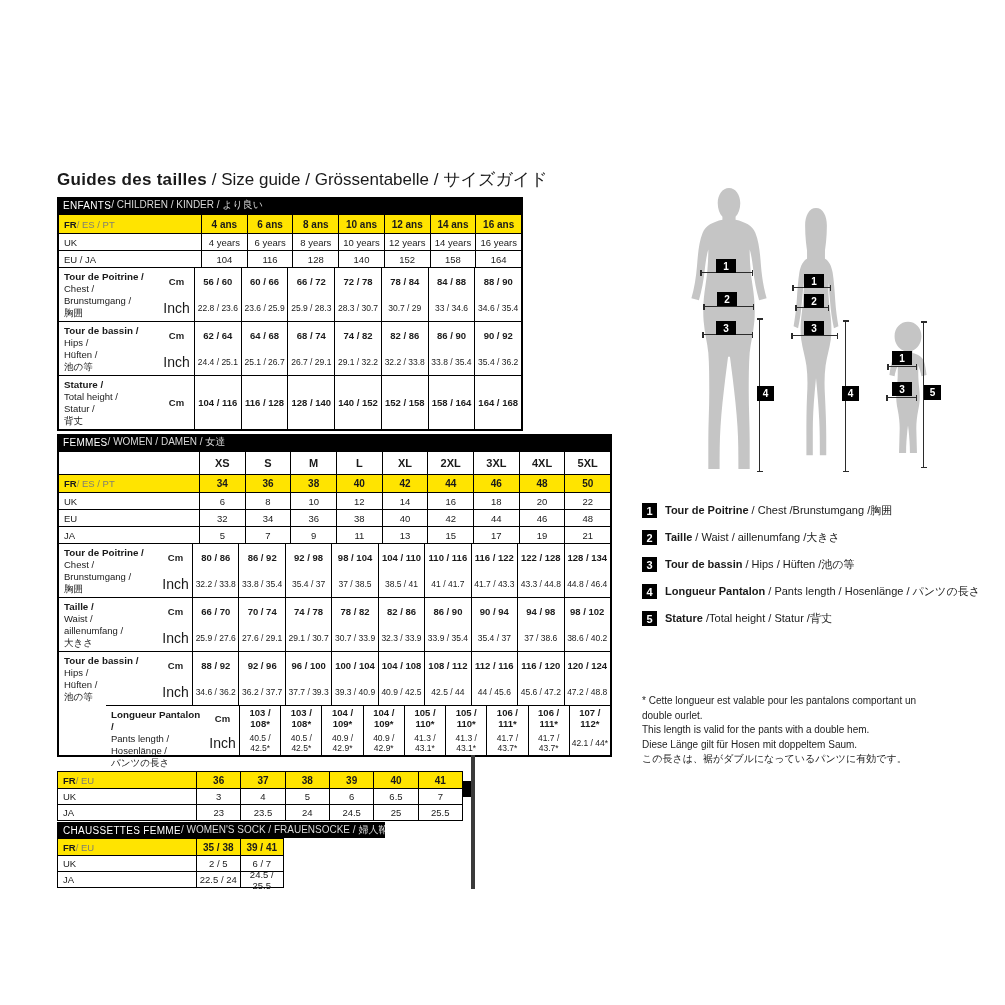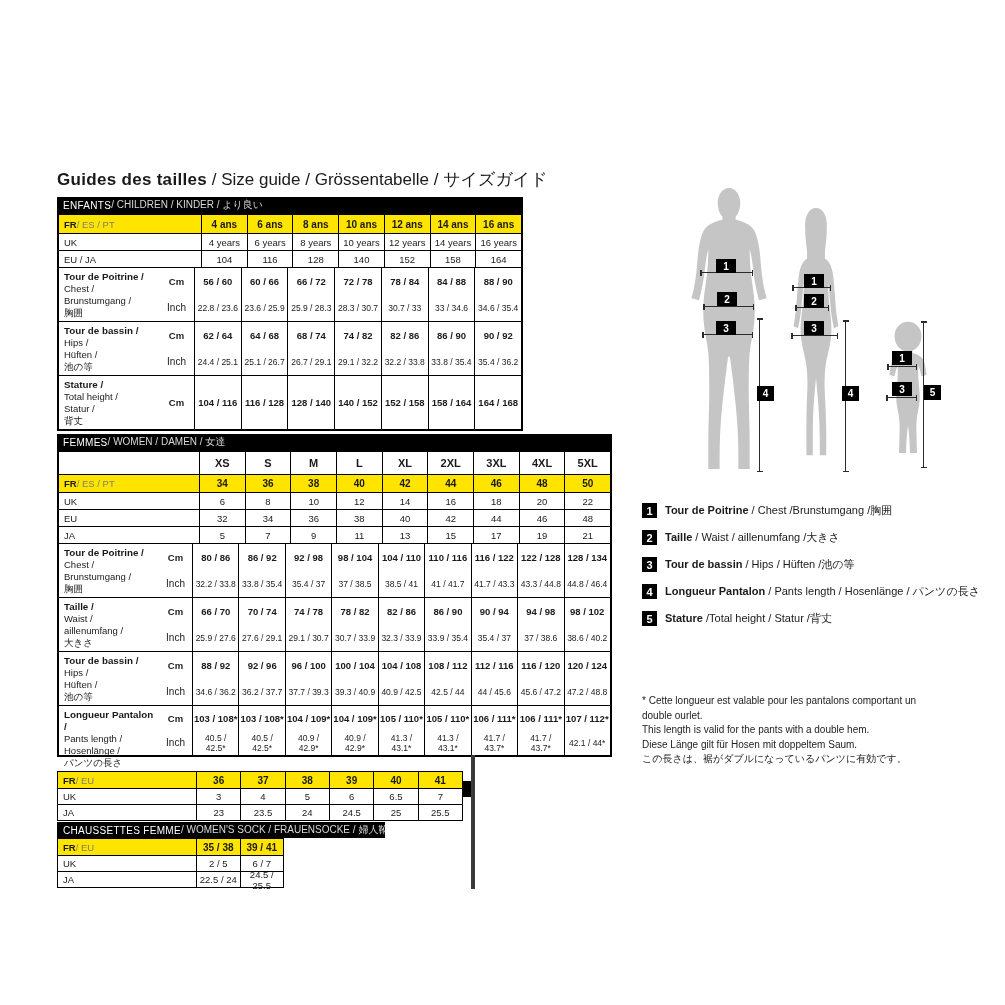--- a/index.html
+++ b/index.html
@@ -34,21 +34,21 @@
   .boldcells .cell{font-weight:bold;}
   .inchcells .cell{font-size:8.5px;}
 
   
   .mlabel{box-sizing:border-box;padding:3px 2px 2px 5px;font-size:9.5px;line-height:1.25;}
   .mlabel b{display:block;font-size:9.8px;}
   .mlabel div{font-weight:normal;}
   .munit{display:flex;flex-direction:column;box-sizing:border-box;}
   .munit > div{flex:1;display:flex;align-items:center;justify-content:center;}
   .munit .u-cm{font-weight:bold;font-size:9.5px;}
-  .munit .u-in{font-size:10px;}
+  .munit .u-in{font-size:14px;}
   .mvals{flex:1;display:flex;flex-direction:column;}
   .srow{flex:1;display:flex;}
 
   
   .lgitem{display:flex;align-items:center;}
   .lgbadge{width:15px;height:15px;background:#000;color:#fff;font-weight:bold;font-size:11px;
            display:flex;align-items:center;justify-content:center;margin-right:8px;}
   .lgtext{font-size:11px;white-space:nowrap;}
   .lgtext b{font-weight:bold;}
 
@@ -138,21 +138,21 @@
           <div class="cell">72 / 78</div>
           <div class="cell">78 / 84</div>
           <div class="cell">84 / 88</div>
           <div class="cell">88 / 90</div>
         </div>
       <div class="srow inchcells">
           <div class="cell">22.8 / 23.6</div>
           <div class="cell">23.6 / 25.9</div>
           <div class="cell">25.9 / 28.3</div>
           <div class="cell">28.3 / 30.7</div>
-          <div class="cell">30.7 / 33</div>
+          <div class="cell">30.7 / 29</div>
           <div class="cell">33 / 34.6</div>
           <div class="cell">34.6 / 35.4</div>
         </div>
     </div>
   </div>
   <div class="row" style="height:54px;">
     <div class="mlabel" style="width:100px;">
       <b>Tour de bassin /</b>
       <div>Hips /</div>
       <div>Hüften /</div>
@@ -386,21 +386,21 @@
           <div class="cell">37.7 / 39.3</div>
           <div class="cell">39.3 / 40.9</div>
           <div class="cell">40.9 / 42.5</div>
           <div class="cell">42.5 / 44</div>
           <div class="cell">44 / 45.6</div>
           <div class="cell">45.6 / 47.2</div>
           <div class="cell">47.2 / 48.8</div>
         </div>
     </div>
   </div>
-  <div class="row" style="height:50px;">
+  <div class="row" style="height:50px;margin-left:47px;">
     <div class="mlabel" style="width:100px;">
       <b>Longueur Pantalon /</b>
       <div>Pants length  /</div>
       <div>Hosenlänge /</div>
       <div>パンツの長さ</div>
     </div>
     <div class="munit" style="width:33px;">
       <div class="u-cm">Cm</div>
       <div class="u-in">Inch</div>
     </div>

